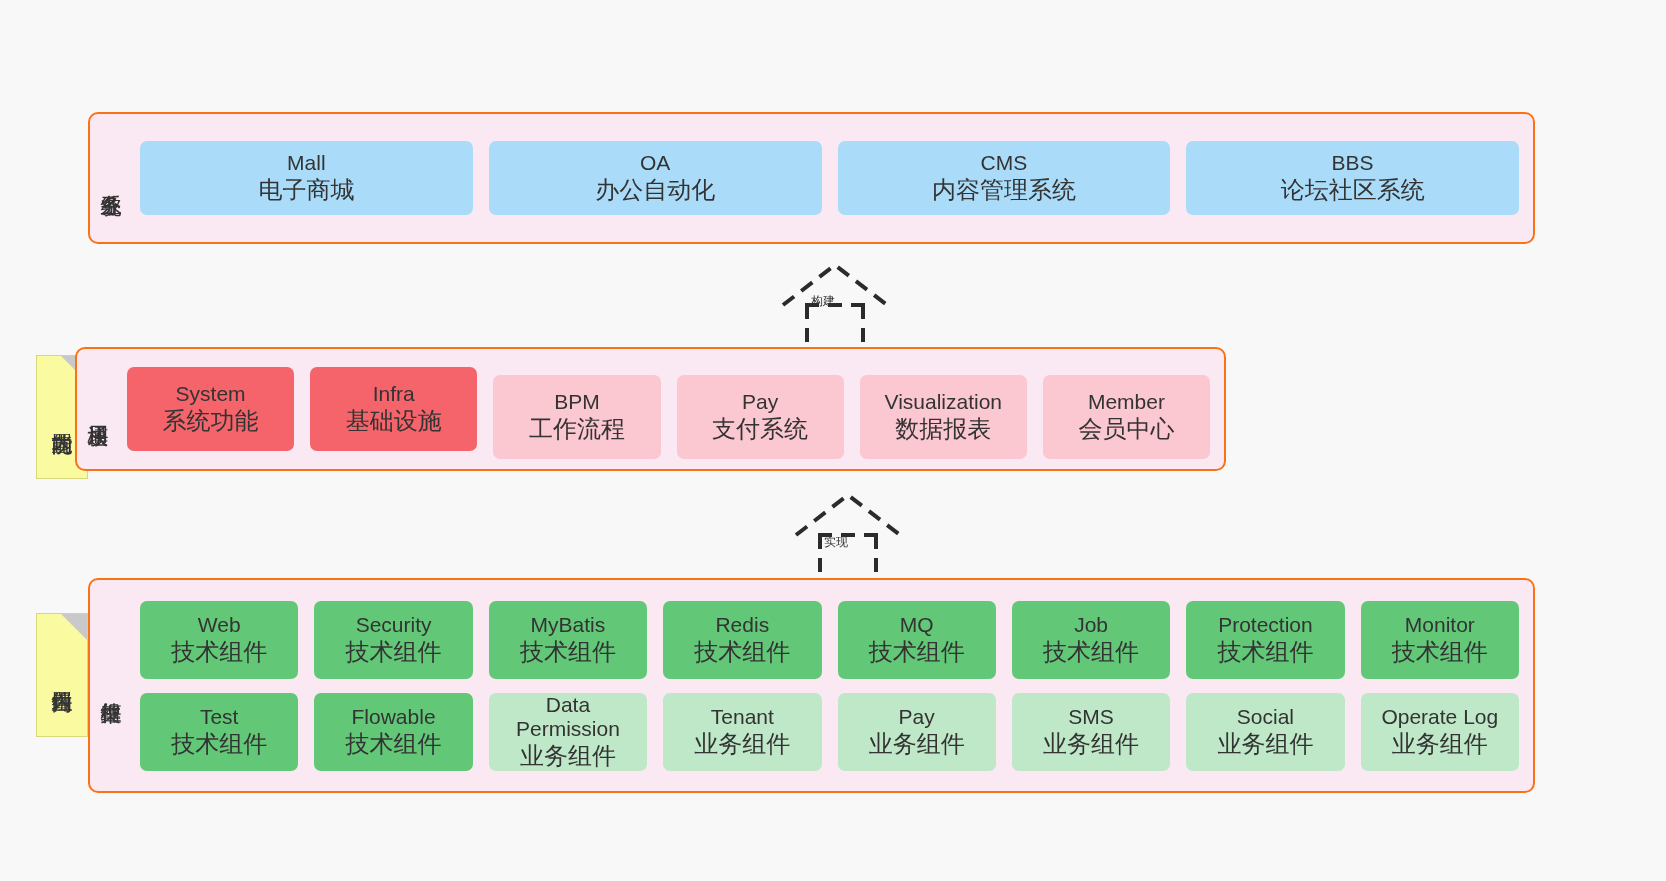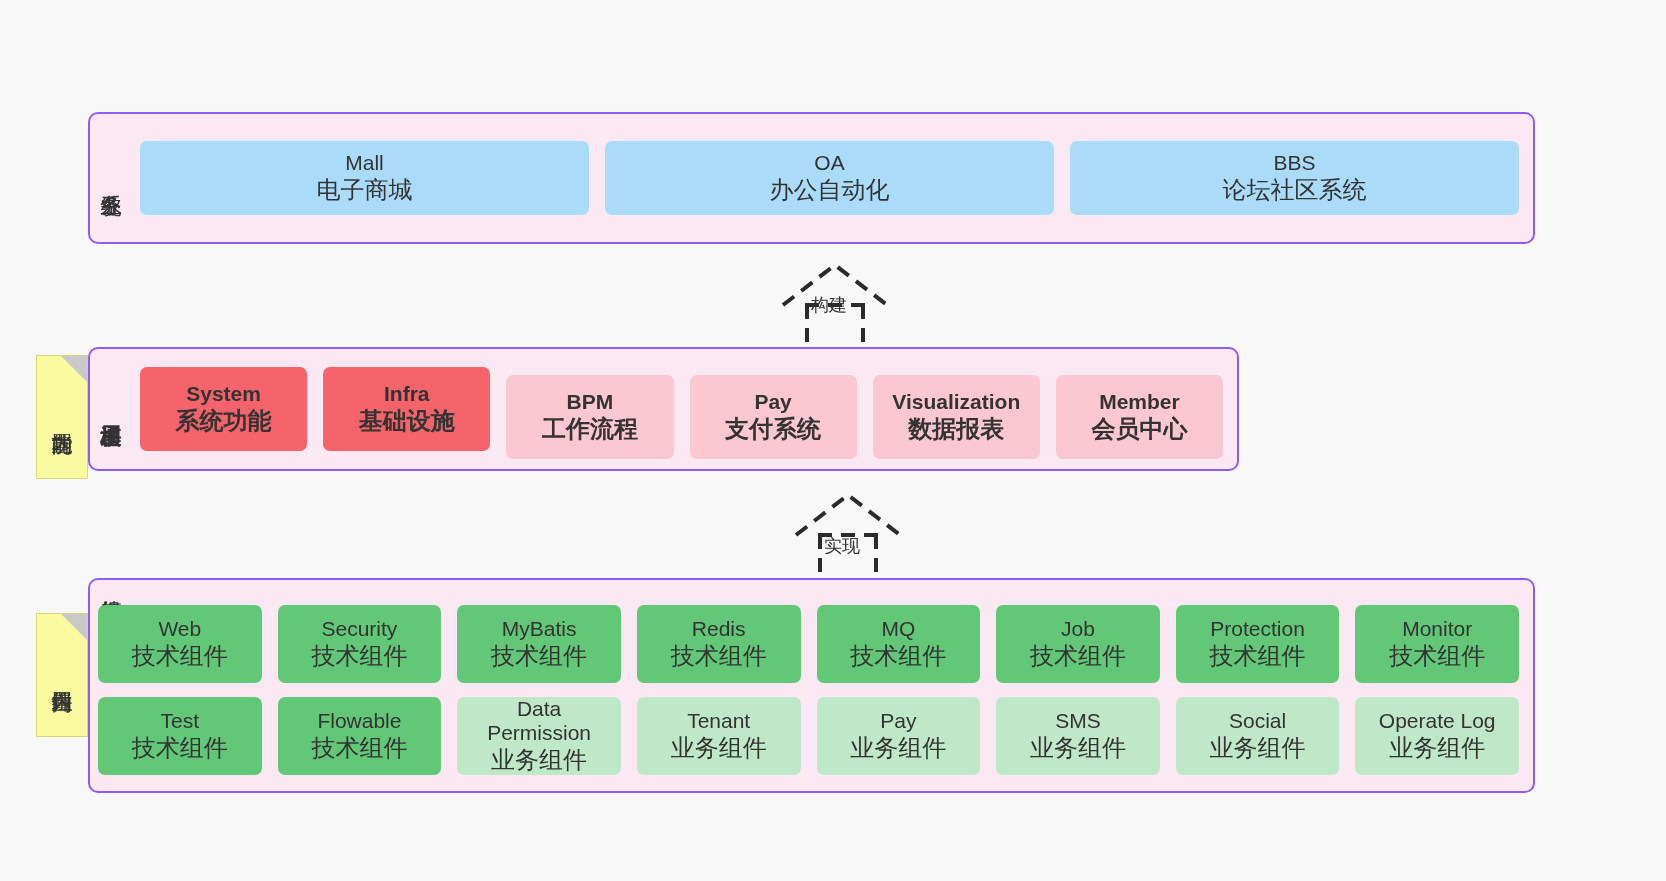--- a/index.html
+++ b/index.html
@@ -19,21 +19,21 @@
   .canvas {
     position: absolute;
     inset: 0;
   }
 
   
   .layer {
     position: absolute;
     box-sizing: border-box;
     background: #fae8f3;
-    border: 2px solid #8b5cf6;
+    border: 2px solid #f97316;
     border-radius: 10px;
     display: flex;
     align-items: stretch;
   }
 
   .layer-title {
     flex: 0 0 auto;
     width: 42px;
     display: flex;
     align-items: center;
@@ -137,21 +137,21 @@
     border-left: 26px solid transparent;
     border-top: 26px solid #c9c9c9;
   }
 
   
   .connector {
     position: absolute;
   }
   .conn-label {
     position: absolute;
-    font-size: 18px;
+    font-size: 12px;
     color: #333333;
     background: transparent;
     white-space: nowrap;
     text-align: center;
   }
 </style>
 </head>
 <body>
 
 <div class="canvas">
@@ -159,20 +159,24 @@
   <div class="layer" id="layer-business" style="left:88px; top:112px; width:1447px; height:132px;">
     <div class="layer-title">业务系统</div>
     <div class="layer-body">
       <div class="node biz-node">
         <span class="en">Mall</span>
         <span class="cn">电子商城</span>
       </div>
       <div class="node biz-node">
         <span class="en">OA</span>
         <span class="cn">办公自动化</span>
+      </div>
+      <div class="node biz-node">
+        <span class="en">CMS</span>
+        <span class="cn">内容管理系统</span>
       </div>
       <div class="node biz-node">
         <span class="en">BBS</span>
         <span class="cn">论坛社区系统</span>
       </div>
     </div>
   </div>
 
   <div class="connector" style="left:755px; top:258px; width:160px; height:90px;">
     <svg width="160" height="90" viewBox="0 0 160 90">
@@ -182,21 +186,21 @@
       <path d="M 108 47 L 108 90" fill="none" stroke="#2b2b2b" stroke-width="4" stroke-dasharray="14,9"></path>
     </svg>
     <span class="conn-label" style="left:56px; top:35px;">构建</span>
   </div>
 
   <div class="note" style="left:36px; top:355px; width:52px; height:124px;">
     <span class="fold"></span>
     <span>内置功能</span>
   </div>
 
-  <div class="layer" id="layer-modules" style="left:88px; top:347px; width:1151px; height:124px;font-weight:bold;">
+  <div class="layer" id="layer-modules" style="left:75px; top:347px; width:1151px; height:124px;">
     <div class="layer-title">通用模块</div>
     <div class="layer-body">
       <div class="node mod-node strong">
         <span class="en">System</span>
         <span class="cn">系统功能</span>
       </div>
       <div class="node mod-node strong">
         <span class="en">Infra</span>
         <span class="cn">基础设施</span>
       </div>
@@ -227,21 +231,21 @@
       <path d="M 108 47 L 108 90" fill="none" stroke="#2b2b2b" stroke-width="4" stroke-dasharray="14,9"></path>
     </svg>
     <span class="conn-label" style="left:56px; top:46px;">实现</span>
   </div>
 
   <div class="note" style="left:36px; top:613px; width:52px; height:124px;">
     <span class="fold"></span>
     <span>内置组件</span>
   </div>
 
-  <div class="layer" id="layer-framework" style="left:88px; top:578px; width:1447px; height:215px;flex-direction:column;">
+  <div class="layer" id="layer-framework" style="left:88px; top:578px; width:1447px; height:215px;">
     <div class="layer-title">框架组件</div>
     <div class="layer-body two-rows">
 
       <div class="row">
         <div class="node fw-node tech">
           <span class="en">Web</span>
           <span class="cn">技术组件</span>
         </div>
         <div class="node fw-node tech">
           <span class="en">Security</span>

